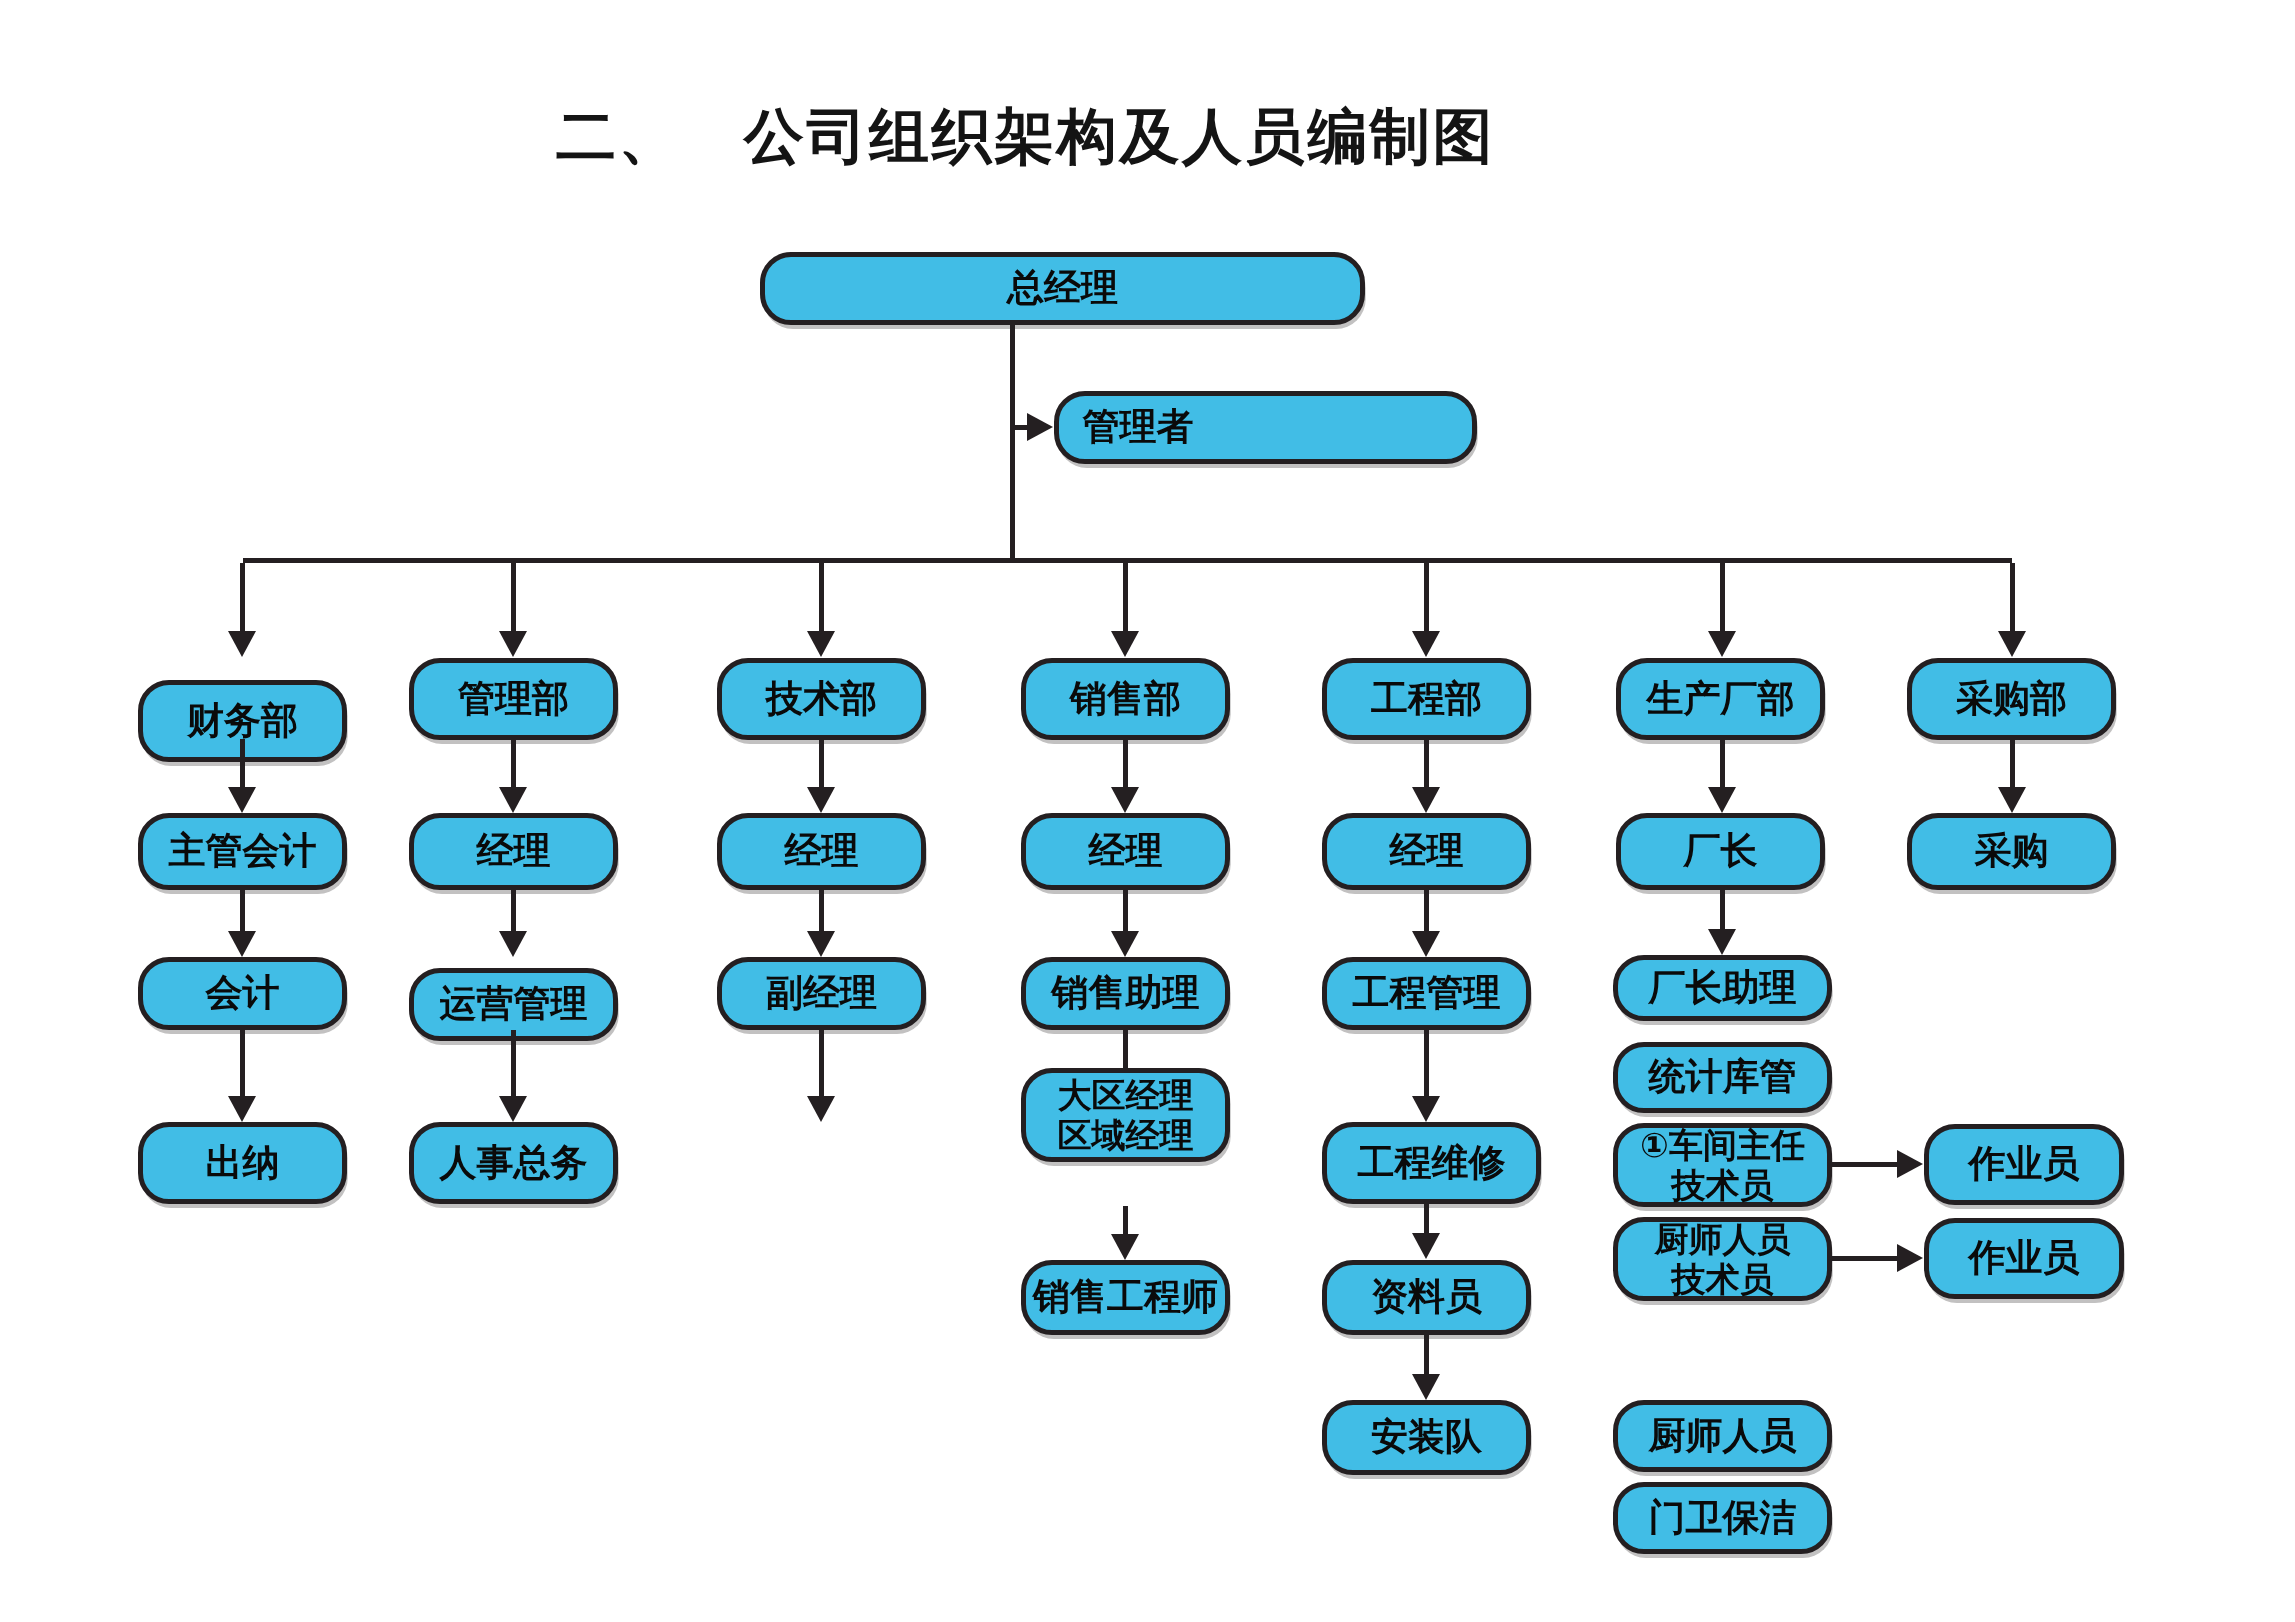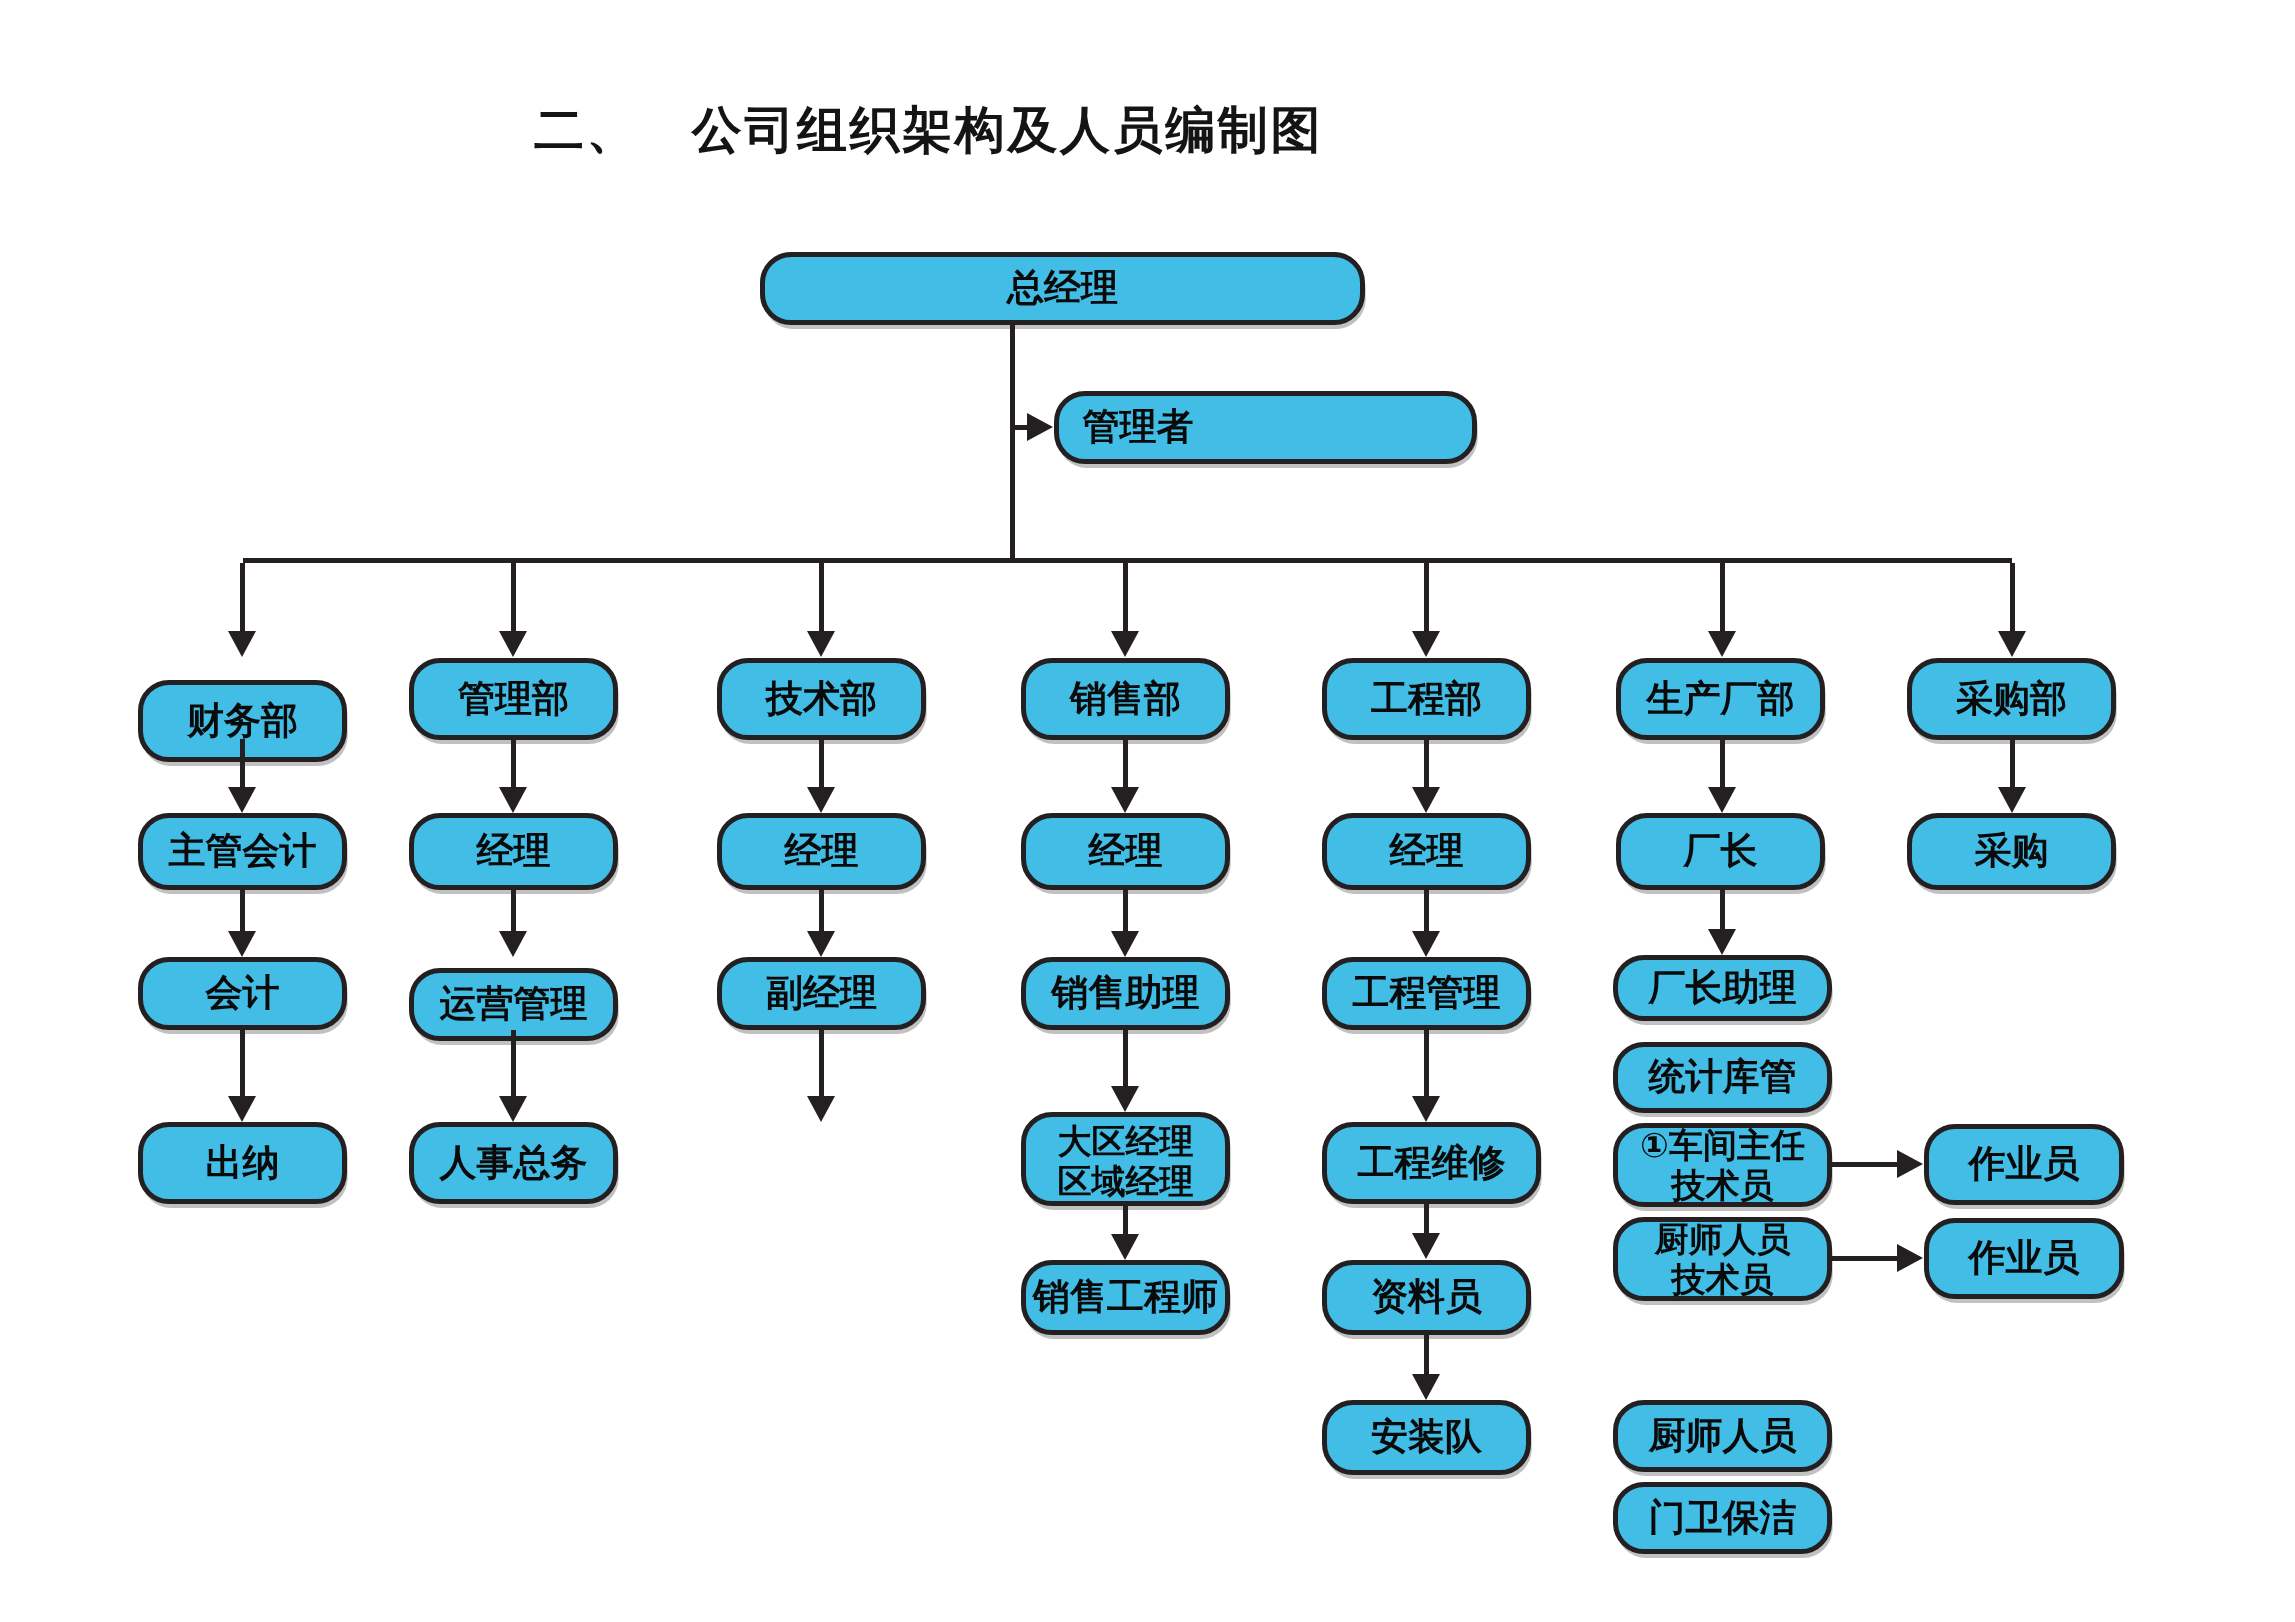--- a/index.html
+++ b/index.html
@@ -10,23 +10,23 @@
   .page{
     position:relative;
     width:2295px;
     height:1623px;
     background:#ffffff;
     overflow:hidden;
     font-family:"Liberation Sans","DejaVu Sans",sans-serif;
   }
   .title{
     position:absolute;
-    left:534px;
+    left:556px;
     top:97px;
-    font-size:50px;
+    font-size:60px;
     font-weight:700;
     color:#141414;
     letter-spacing:2.6px;
     white-space:pre;
   }
   .box{
     position:absolute;
     box-sizing:border-box;
     background:var(--fill);
     border:5.2px solid var(--line);
@@ -117,21 +117,21 @@
   <div class="box" style="left:1613px;top:955px;width:219px;height:66px;">厂长助理</div>
 
   <div class="varrow" style="left:240px;top:1030px;height:66px;"></div>
   <div class="varrow" style="left:511px;top:1030px;height:66px;"></div>
   <div class="varrow" style="left:819px;top:1030px;height:66px;"></div>
   <div class="varrow" style="left:1123px;top:1030px;height:56px;"></div>
   <div class="varrow" style="left:1424px;top:1030px;height:66px;"></div>
 
   <div class="box" style="left:138px;top:1122px;width:209px;height:82px;">出纳</div>
   <div class="box" style="left:409px;top:1122px;width:209px;height:82px;">人事总务</div>
-  <div class="box two" style="left:1021px;top:1112px;width:209px;height:94px;justify-content:flex-end;">
+  <div class="box two" style="left:1021px;top:1068px;width:209px;height:94px;">
     <span>大区经理</span>
     <span>区域经理</span>
   </div>
   <div class="box" style="left:1322px;top:1122px;width:219px;height:82px;">工程维修</div>
 
   <div class="varrow" style="left:1123px;top:1206px;height:27.5px;"></div>
   <div class="box" style="left:1021px;top:1260px;width:209px;height:75px;">销售工程师</div>
 
   <div class="varrow" style="left:1424px;top:1204px;height:29.4px;"></div>
   <div class="box" style="left:1322px;top:1260px;width:209px;height:75px;">资料员</div>

